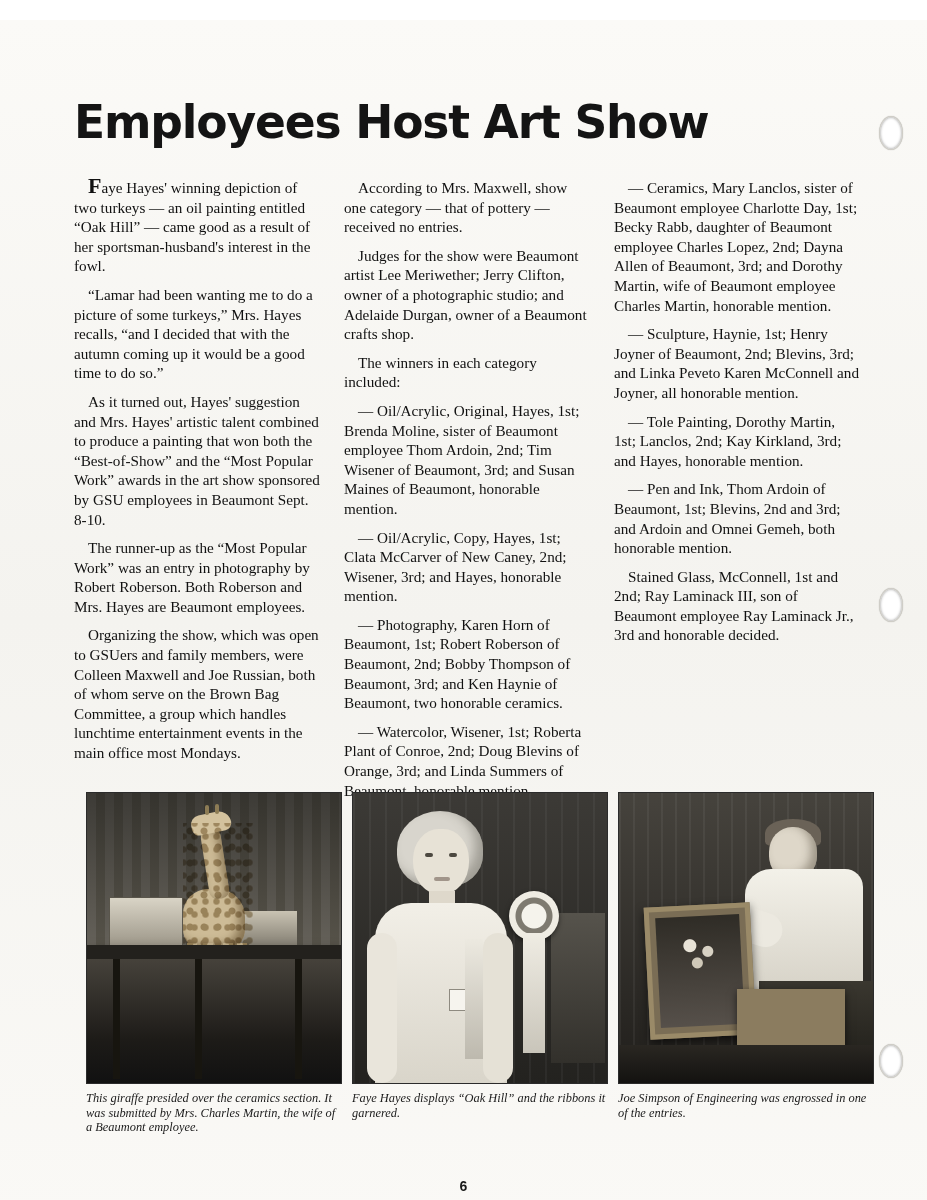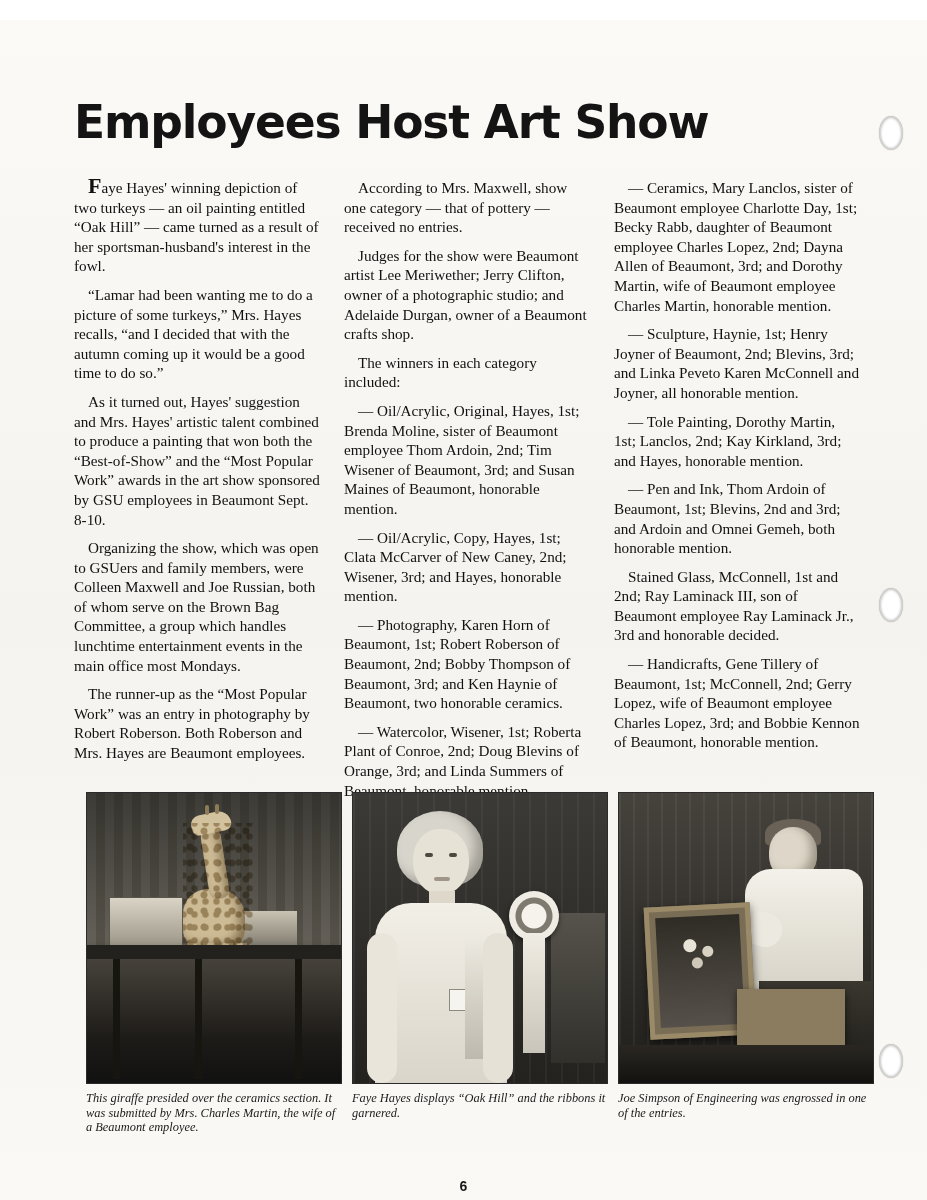--- a/index.html
+++ b/index.html
@@ -325,44 +325,43 @@
   <div class="hole hole-2"></div>
   <div class="hole hole-3"></div>
 
   <div class="content">
 
     <h1 class="headline">Employees Host Art Show</h1>
 
     <div class="columns">
 
       <div class="col">
-        <p class="dropcap-para"><span class="dropcap">F</span><span>aye Hayes' winning depiction of two turkeys — an oil painting entitled “Oak Hill” — came turned as a result of her sportsman-husband's interest in the fowl.</span></p>
+        <p class="dropcap-para"><span class="dropcap">F</span><span>aye Hayes' winning depiction of two turkeys — an oil painting entitled “Oak Hill” — came good as a result of her sportsman-husband's interest in the fowl.</span></p>
         <p>“Lamar had been wanting me to do a picture of some turkeys,” Mrs. Hayes recalls, “and I decided that with the autumn coming up it would be a good time to do so.”</p>
         <p>As it turned out, Hayes' suggestion and Mrs. Hayes' artistic talent combined to produce a painting that won both the “Best-of-Show” and the “Most Popular Work” awards in the art show sponsored by GSU employees in Beaumont Sept. 8-10.</p>
+        <p>The runner-up as the “Most Popular Work” was an entry in photography by Robert Roberson. Both Roberson and Mrs. Hayes are Beaumont employees.</p>
         <p>Organizing the show, which was open to GSUers and family members, were Colleen Maxwell and Joe Russian, both of whom serve on the Brown Bag Committee, a group which handles lunchtime entertainment events in the main office most Mondays.</p>
-        <p>The runner-up as the “Most Popular Work” was an entry in photography by Robert Roberson. Both Roberson and Mrs. Hayes are Beaumont employees.</p>
       </div>
 
       <div class="col">
         <p>According to Mrs. Maxwell, show one category — that of pottery — received no entries.</p>
         <p>Judges for the show were Beaumont artist Lee Meriwether; Jerry Clifton, owner of a photographic studio; and Adelaide Durgan, owner of a Beaumont crafts shop.</p>
         <p>The winners in each category included:</p>
         <p class="dash">— Oil/Acrylic, Original, Hayes, 1st; Brenda Moline, sister of Beaumont employee Thom Ardoin, 2nd; Tim Wisener of Beaumont, 3rd; and Susan Maines of Beaumont, honorable mention.</p>
         <p class="dash">— Oil/Acrylic, Copy, Hayes, 1st; Clata McCarver of New Caney, 2nd; Wisener, 3rd; and Hayes, honorable mention.</p>
         <p class="dash">— Photography, Karen Horn of Beaumont, 1st; Robert Roberson of Beaumont, 2nd; Bobby Thompson of Beaumont, 3rd; and Ken Haynie of Beaumont, two honorable ceramics.</p>
         <p class="dash">— Watercolor, Wisener, 1st; Roberta Plant of Conroe, 2nd; Doug Blevins of Orange, 3rd; and Linda Summers of Beaumont, honorable mention.</p>
       </div>
 
       <div class="col">
         <p class="dash">— Ceramics, Mary Lanclos, sister of Beaumont employee Charlotte Day, 1st; Becky Rabb, daughter of Beaumont employee Charles Lopez, 2nd; Dayna Allen of Beaumont, 3rd; and Dorothy Martin, wife of Beaumont employee Charles Martin, honorable mention.</p>
         <p class="dash">— Sculpture, Haynie, 1st; Henry Joyner of Beaumont, 2nd; Blevins, 3rd; and Linka Peveto Karen McConnell and Joyner, all honorable mention.</p>
         <p class="dash">— Tole Painting, Dorothy Martin, 1st; Lanclos, 2nd; Kay Kirkland, 3rd; and Hayes, honorable mention.</p>
         <p class="dash">— Pen and Ink, Thom Ardoin of Beaumont, 1st; Blevins, 2nd and 3rd; and Ardoin and Omnei Gemeh, both honorable mention.</p>
         <p>Stained Glass, McConnell, 1st and 2nd; Ray Laminack III, son of Beaumont employee Ray Laminack Jr., 3rd and honorable decided.</p>
-        <p class="dash">— Handicrafts, Gene Tillery of Beaumont, 1st; McConnell, 2nd; Gerry Lopez, wife of Beaumont employee Charles Lopez, 3rd; and Bobbie Kennon of Beaumont, honorable mention.</p>
       </div>
     </div>
 
     <div class="photos">
 
       <div class="photo-block">
         <div class="photo">
           <div class="p1-bg"></div>
           <div class="p1-wallshadow"></div>
           <div class="p1-box"></div>

